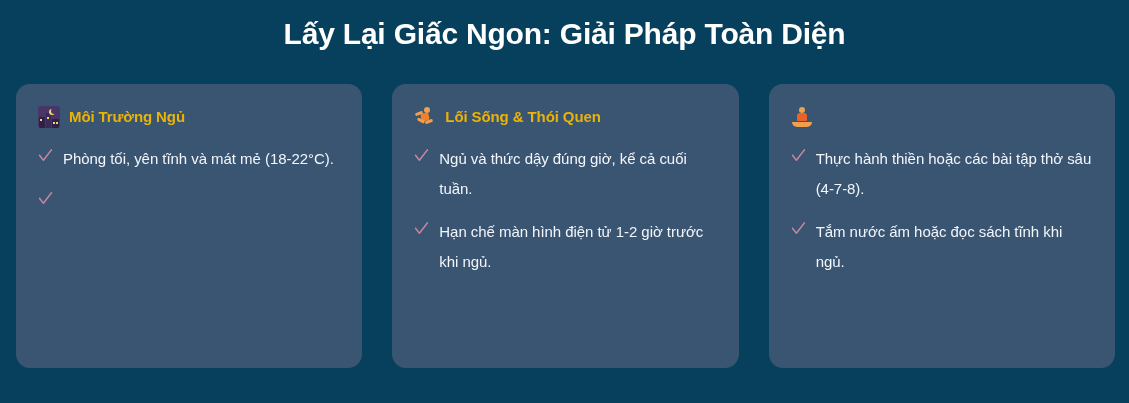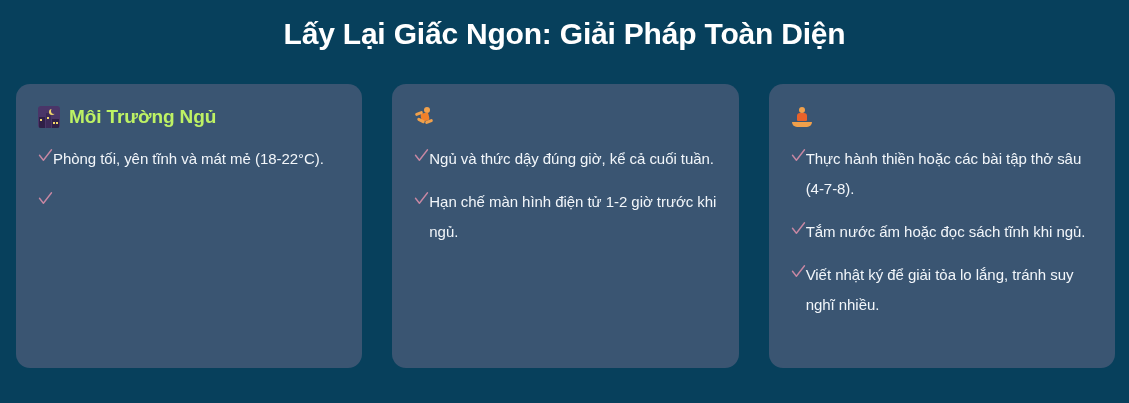--- a/index.html
+++ b/index.html
@@ -108,40 +108,41 @@
   .emoji-run .leg2 { position: absolute; left: 11px; top: 14px; width: 8px; height: 3px; background: #f0a04b; transform: rotate(-22deg); border-radius: 2px; }
   .emoji-run .arm  { position: absolute; left: 1px;  top: 6px;  width: 8px; height: 3px; background: #f0a04b; transform: rotate(-20deg); border-radius: 2px; }
 
   
   .emoji-lotus { background: transparent; }
   .emoji-lotus .head { position: absolute; left: 8px; top: 1px; width: 6px; height: 6px; border-radius: 50%; background: #f0a04b; }
   .emoji-lotus .body { position: absolute; left: 6px; top: 7px; width: 10px; height: 8px; background: #e8622a; border-radius: 3px 3px 1px 1px; }
   .emoji-lotus .base { position: absolute; left: 1px; bottom: 1px; width: 20px; height: 5px; background: #f0a04b; border-radius: 0 0 9px 9px; }
 
   .card-heading-text {
-    color: #bef264;
-    font-size: 19px;
+    color: #eab308;
+    font-size: 15px;
     font-weight: 700;
     line-height: 24px;
     white-space: nowrap;
     letter-spacing: -0.1px;
   }
 
   
   .card-list {
     list-style: none;
     display: flex;
     flex-direction: column;
     gap: 13px;
   }
 
   .list-item {
     display: flex;
     flex-direction: row;
     align-items: flex-start;
+    gap: 10px;
   }
 
   .check-icon {
     flex: 0 0 auto;
     width: 15px;
     height: 22px;
     margin-top: 4px;
     position: relative;
   }
   .check-icon svg { display: block; }
@@ -202,20 +203,21 @@
       <div class="card-heading">
         <span class="card-emoji">
           <span class="emoji-art emoji-run">
             <span class="head"></span>
               <span class="body"></span>
             <span class="arm"></span>
               <span class="leg1"></span>
               <span class="leg2"></span>
           </span>
         </span>
+        <span class="card-heading-text">Lối Sống &amp; Thói Quen</span>
       </div>
       <ul class="card-list">
         <li class="list-item">
           <span class="check-icon">
             <svg width="15" height="15" viewBox="0 0 15 15" fill="none">
               <path d="M1.5 7.2 L5.4 12.2 L13.5 1.8" stroke="#e091ab" stroke-width="1.4" stroke-linecap="round" stroke-linejoin="round" opacity="0.85"></path>
             </svg>
           </span>
           <span class="list-item-text">Ngủ và thức dậy đúng giờ, kể cả cuối tuần.</span>
         </li>
@@ -250,25 +252,17 @@
           <span class="list-item-text">Thực hành thiền hoặc các bài tập thở sâu (4-7-8).</span>
         </li>
         <li class="list-item">
           <span class="check-icon">
             <svg width="15" height="15" viewBox="0 0 15 15" fill="none">
               <path d="M1.5 7.2 L5.4 12.2 L13.5 1.8" stroke="#e091ab" stroke-width="1.4" stroke-linecap="round" stroke-linejoin="round" opacity="0.85"></path>
             </svg>
           </span>
           <span class="list-item-text">Tắm nước ấm hoặc đọc sách tĩnh khi ngủ.</span>
         </li>
-        <li class="list-item">
-          <span class="check-icon">
-            <svg width="15" height="15" viewBox="0 0 15 15" fill="none">
-              <path d="M1.5 7.2 L5.4 12.2 L13.5 1.8" stroke="#e091ab" stroke-width="1.4" stroke-linecap="round" stroke-linejoin="round" opacity="0.85"></path>
-            </svg>
-          </span>
-          <span class="list-item-text">Viết nhật ký để giải tỏa lo lắng, tránh suy nghĩ nhiều.</span>
-        </li>
       </ul>
     </section>
 
   </div>
 </div>
 
 </body></html>

